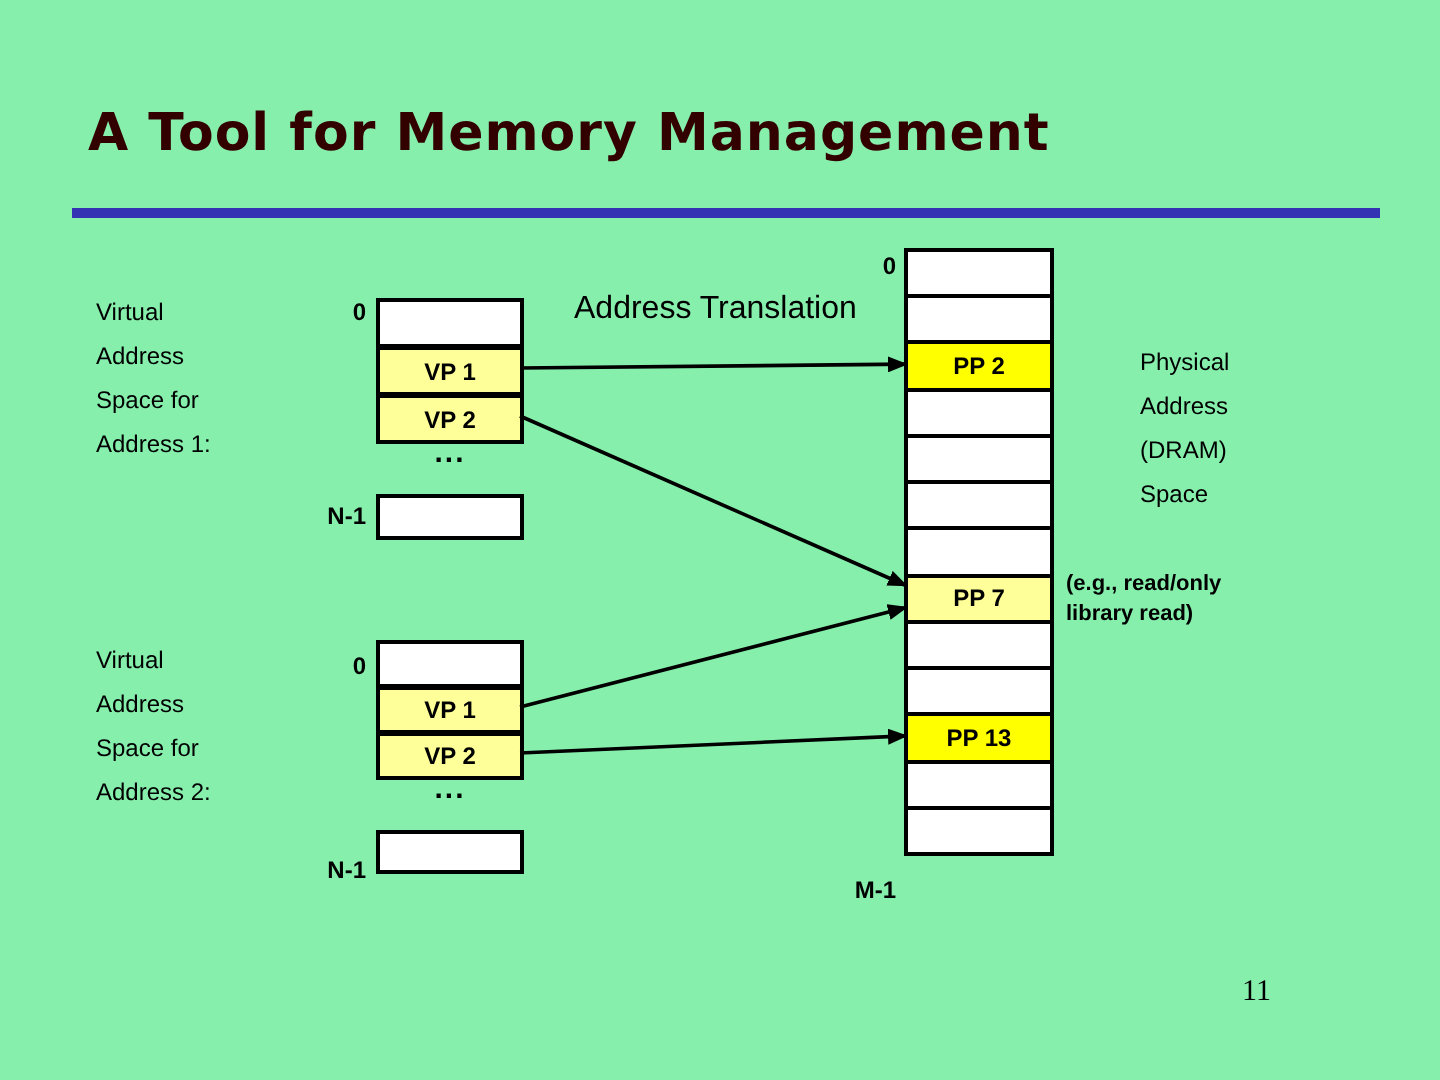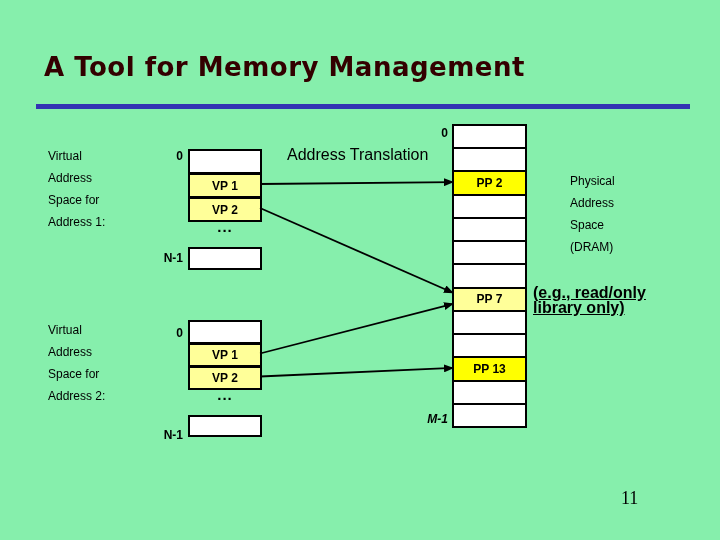--- a/index.html
+++ b/index.html
@@ -24,22 +24,22 @@
     font-size:12px; font-weight:bold; overflow:hidden;
   }
   .vcol .cell + .cell{border-top:3px solid #000;}
   .pcol .cell + .cell{border-top:2px solid #000;}
   .fill-white{background:#ffffff;}
   .fill-pale{background:var(--pale);}
   .fill-bright{background:var(--bright);}
   .ellipsis{width:74px; text-align:center; font-size:15px; font-weight:bold; letter-spacing:1px; line-height:10px;}
   .solo-box{box-sizing:border-box; border:2px solid #000; background:#fff;}
   .small-bold{font-size:16px; font-weight:normal; white-space:nowrap;}
-  .annotation{font-size:16px; font-weight:bold; line-height:15px; white-space:nowrap;text-decoration:underline;}
-  .page-num{font-family:"Liberation Serif", serif; font-size:18px;}
+  .annotation{font-size:11px; font-weight:bold; line-height:15px; white-space:nowrap;}
+  .page-num{font-family:"Liberation Serif", serif; font-size:15px;}
   #connectors{left:0; top:0; pointer-events:none;}
 </style>
 </head>
 <body>
 
 <div class="slide">
 
   <div class="abs title">A Tool for Memory Management</div>
   <div class="abs rule"></div>
 
@@ -70,30 +70,30 @@
       <div class="cell fill-white"></div>
       <div class="cell fill-white"></div>
       <div class="cell fill-white"></div>
       <div class="cell fill-pale" id="pp7">PP 7</div>
       <div class="cell fill-white"></div>
       <div class="cell fill-white"></div>
       <div class="cell fill-bright" id="pp10">PP 13</div>
       <div class="cell fill-white"></div>
       <div class="cell fill-white"></div>
     </div>
-  <div class="abs idx" style="left:405px; top:412px; width:43px;font-style:italic;">M-1</div>
+  <div class="abs idx" style="left:405px; top:438px; width:43px;">M-1</div>
   <div class="abs name-block" style="left:570px; top:137px; width:120px;margin-top:33px;">
       <div>Physical</div>
       <div>Address</div>
+      <div>(DRAM)</div>
       <div>Space</div>
-      <div>(DRAM)</div>
     </div>
   <div class="abs annotation" style="left:533px; top:285px;">
       <div>(e.g., read/only</div>
-      <div>library only)</div>
+      <div>library read)</div>
     </div>
 
   <div class="abs name-block" style="left:48px; top:319px; width:130px;">
       <div>Virtual</div>
       <div>Address</div>
       <div>Space for</div>
       <div>Address 2:</div>
     </div>
   <div class="abs idx" style="left:143px; top:326px;">0</div>
   <div class="abs col vcol" style="left:188px; top:320px; width:74px; height:70px;">

